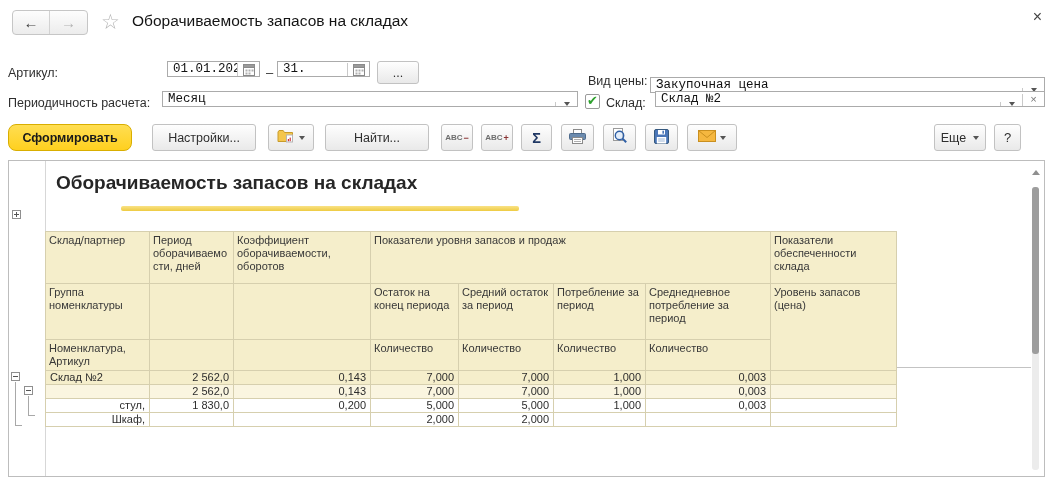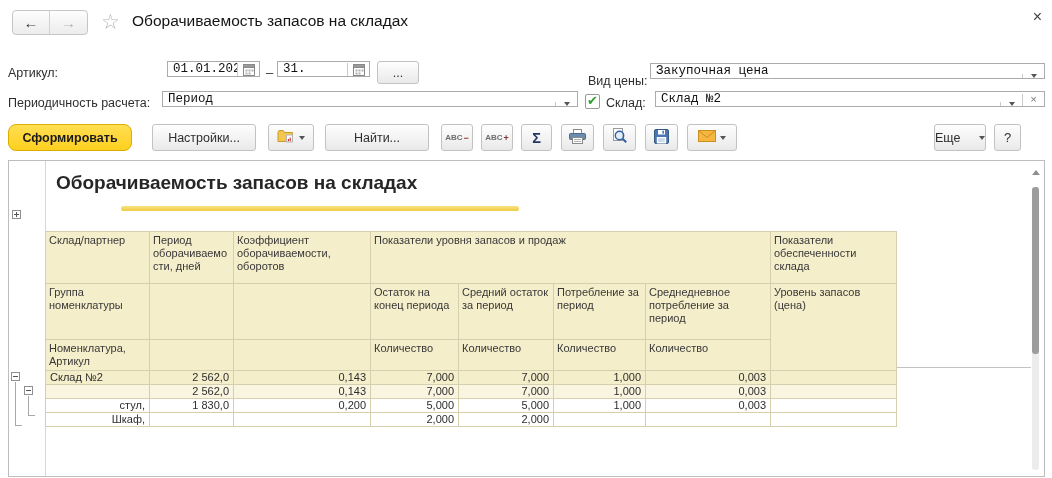--- a/index.html
+++ b/index.html
@@ -51,21 +51,21 @@
     background:linear-gradient(#ffde52,#ffd01f); border-color:#d9ae00;border-radius:8px; }
   .settings-btn { width:104px; margin-left:20px; }
   .variants-btn { width:46px; margin-left:12px; gap:4px; }
   .find-btn { width:104px; margin-left:11px; }
   .abc-btn { width:32px; margin-left:12px; font-size:8px; font-weight:bold; color:#6d6d6d; }
   .abc-btn + .abc-btn { margin-left:8px; }
   .abc-btn sup { font-size:9px; color:#8a3333; margin-left:1px; }
   .sum-btn { width:31px; margin-left:8px; font-size:14.5px; font-weight:bold; color:#203864; }
   .ico-btn { width:33px; margin-left:9px; }
   .mail-btn { width:50px; margin-left:9px; gap:4px; }
-  .more-btn { width:52px; margin-left:auto; gap:7px;justify-content:space-between; }
+  .more-btn { width:52px; margin-left:auto; gap:7px; }
   .help-btn { width:27px; margin-left:8px; font-size:13px; }
 
   
   .report { position:absolute; left:8px; top:160px; width:1037px; height:317px;
     border:1px solid #bdbdbd; background:#fff; }
   .gutter-line { position:absolute; left:36px; top:0; bottom:0; width:1px; background:#d7d7d7; }
   .split-line { position:absolute; left:36px; right:13px; top:206px; height:1px; background:#c3c3c3; }
   .rpt-title { position:absolute; left:47px; top:11px; font-size:19px; font-weight:bold; color:#262626; }
   .gold-line { position:absolute; left:112px; top:45px; width:398px; height:5px; border-radius:2px;
     background:linear-gradient(#f9e285,#eecb43); }
@@ -140,30 +140,30 @@
             <rect x="8.5" y="6.5" width="2" height="2" fill="#b0b0b0"></rect>
             <rect x="2.5" y="9.5" width="2" height="2" fill="#b0b0b0"></rect>
             <rect x="5.5" y="9.5" width="2" height="2" fill="#b0b0b0"></rect>
           </svg>
       </span>
     </div>
   </div>
   <button class="btn dots-btn">...</button>
 
   <div class="flabel" style="left:588px; top:66px;margin-top:8px;">Вид цены:</div>
-  <div class="field" style="left:650px; top:63px; width:395px;">
+  <div class="field" style="left:650px; top:77px; width:395px;">
     <div class="txt">Закупочная цена</div>
     <div class="fbtn">
       <span class="tri"></span>
     </div>
   </div>
 
   <div class="flabel" style="left:8px; top:96px;">Периодичность расчета:</div>
   <div class="field" style="left:162px; top:91px; width:416px;">
-    <div class="txt">Период</div>
+    <div class="txt">Месяц</div>
     <div class="fbtn">
       <span class="tri"></span>
     </div>
   </div>
   <div class="checkbox">
     <span>✔</span>
   </div>
   <div class="flabel" style="left:606px; top:96px;">Склад:</div>
   <div class="field" style="left:655px; top:91px; width:390px;">
     <div class="txt">Склад №2</div>

